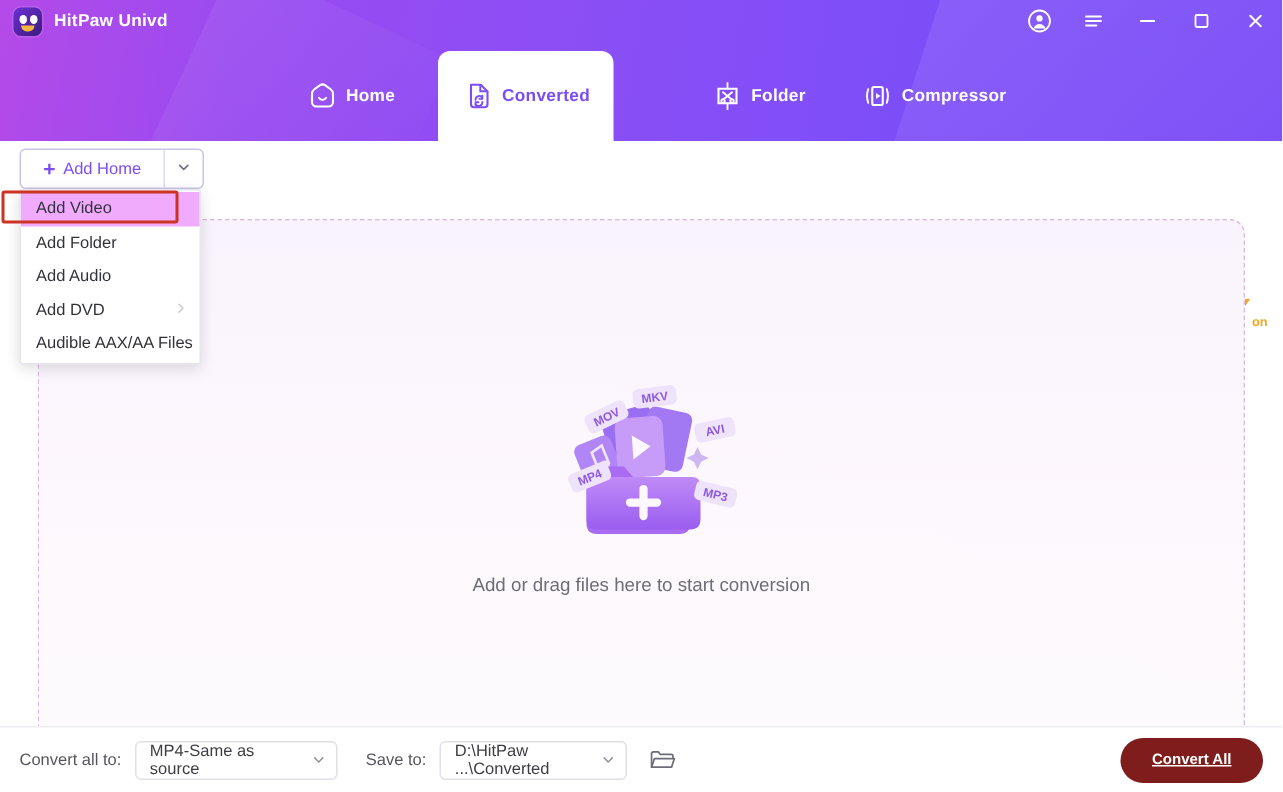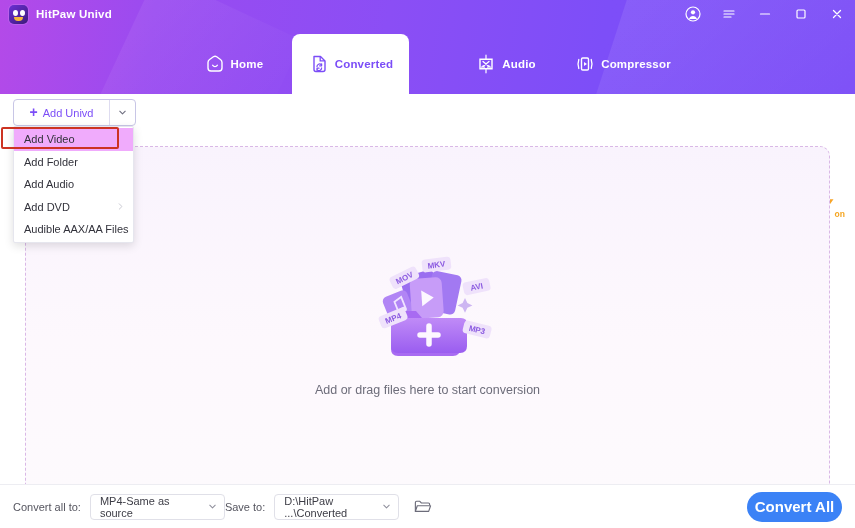--- a/index.html
+++ b/index.html
@@ -187,23 +187,23 @@
     justify-content: space-between;
   }
   .bselect .cv { color:#8f8f9c; margin-left:6px; display:flex; }
   .folderbtn {
     width: 22px; height:22px; display:flex; align-items:center; justify-content:center;
     color:#6c6c7a;
   }
   .convertall {
     margin-left:auto; margin-right: 13px;
     width: 95px; height: 30px; border-radius: 15px;
-    background:#3b82f6;
-    color:#ffffff; font-size:15px; font-weight:bold;
-    display:flex; align-items:center; justify-content:center;
+    background:#7f1d1d;
+    color:#ffffff; font-size:10px; font-weight:bold;
+    display:flex; align-items:center; justify-content:center;text-decoration:underline;
   }
 
   
   .menu {
     position:absolute; left: 13px; top: 126px;
     width: 121px;
     background:#ffffff;
     border:1px solid #e6e6ee;
     border-radius: 2px;
     box-shadow: 0 3px 10px rgba(0,0,0,0.13);
@@ -309,21 +309,21 @@
       <div class="tab">
         <div class="ico">
           <svg width="24" height="24" viewBox="0 0 24 24">
               <path d="M6 7.2h12v9.6H6z" fill="none" stroke="currentColor" stroke-width="1.4"></path>
               <path d="M12 3.2v3.6M12 17.2v3.6" stroke="currentColor" stroke-width="1.2" stroke-linecap="round"></path>
               <path d="M9 9.5l6 5M15 9.5l-6 5" stroke="currentColor" stroke-width="1.3" stroke-linecap="round"></path>
               <circle cx="9" cy="15.2" r="1.2" fill="none" stroke="currentColor" stroke-width="1.1"></circle>
               <circle cx="15" cy="15.2" r="1.2" fill="none" stroke="currentColor" stroke-width="1.1"></circle>
             </svg>
         </div>
-        <div class="lbl">Audio</div>
+        <div class="lbl">Folder</div>
       </div>
 
       <div class="tab">
         <div class="ico">
           <svg width="24" height="24" viewBox="0 0 24 24">
               <rect x="8.5" y="6" width="7" height="12" rx="1.2" fill="none" stroke="currentColor" stroke-width="1.4"></rect>
               <path d="M11 10l3 2-3 2z" fill="currentColor"></path>
               <path d="M5.8 7.5c-1 2.9-1 6.1 0 9M18.2 7.5c1 2.9 1 6.1 0 9" fill="none" stroke="currentColor" stroke-width="1.3" stroke-linecap="round"></path>
             </svg>
         </div>
@@ -331,21 +331,21 @@
       </div>
 
     </div>
   </div>
 
   <div class="toolbar">
 
     <div class="addfiles">
       <div class="main">
         <span class="plus">+</span>
-        <span>Add Univd</span>
+        <span>Add Home</span>
       </div>
       <div class="split">
         <span>
           <svg width="11" height="11" viewBox="0 0 12 12">
               <path d="M3 4.6L6 7.6 9 4.6" fill="none" stroke="currentColor" stroke-width="1.2" stroke-linecap="round" stroke-linejoin="round"></path>
             </svg>
         </span>
       </div>
     </div>
 
@@ -436,21 +436,21 @@
     <div class="blabel" style="margin-left:13px;">Convert all to:</div>
     <div class="bselect" style="margin-left:9px; width:135px;">
       <span>MP4-Same as source</span>
       <span class="cv">
         <svg width="11" height="11" viewBox="0 0 12 12">
             <path d="M3 4.6L6 7.6 9 4.6" fill="none" stroke="currentColor" stroke-width="1.1" stroke-linecap="round" stroke-linejoin="round"></path>
           </svg>
       </span>
     </div>
 
-    <div class="blabel" style="">Save to:</div>
+    <div class="blabel" style="margin-left:19px;">Save to:</div>
     <div class="bselect" style="margin-left:9px; width:125px;gap:28px;">
       <span>D:\HitPaw ...\Converted</span>
       <span class="cv">
         <svg width="11" height="11" viewBox="0 0 12 12">
             <path d="M3 4.6L6 7.6 9 4.6" fill="none" stroke="currentColor" stroke-width="1.1" stroke-linecap="round" stroke-linejoin="round"></path>
           </svg>
       </span>
     </div>
 
     <div class="folderbtn" style="margin-left:12px;">

